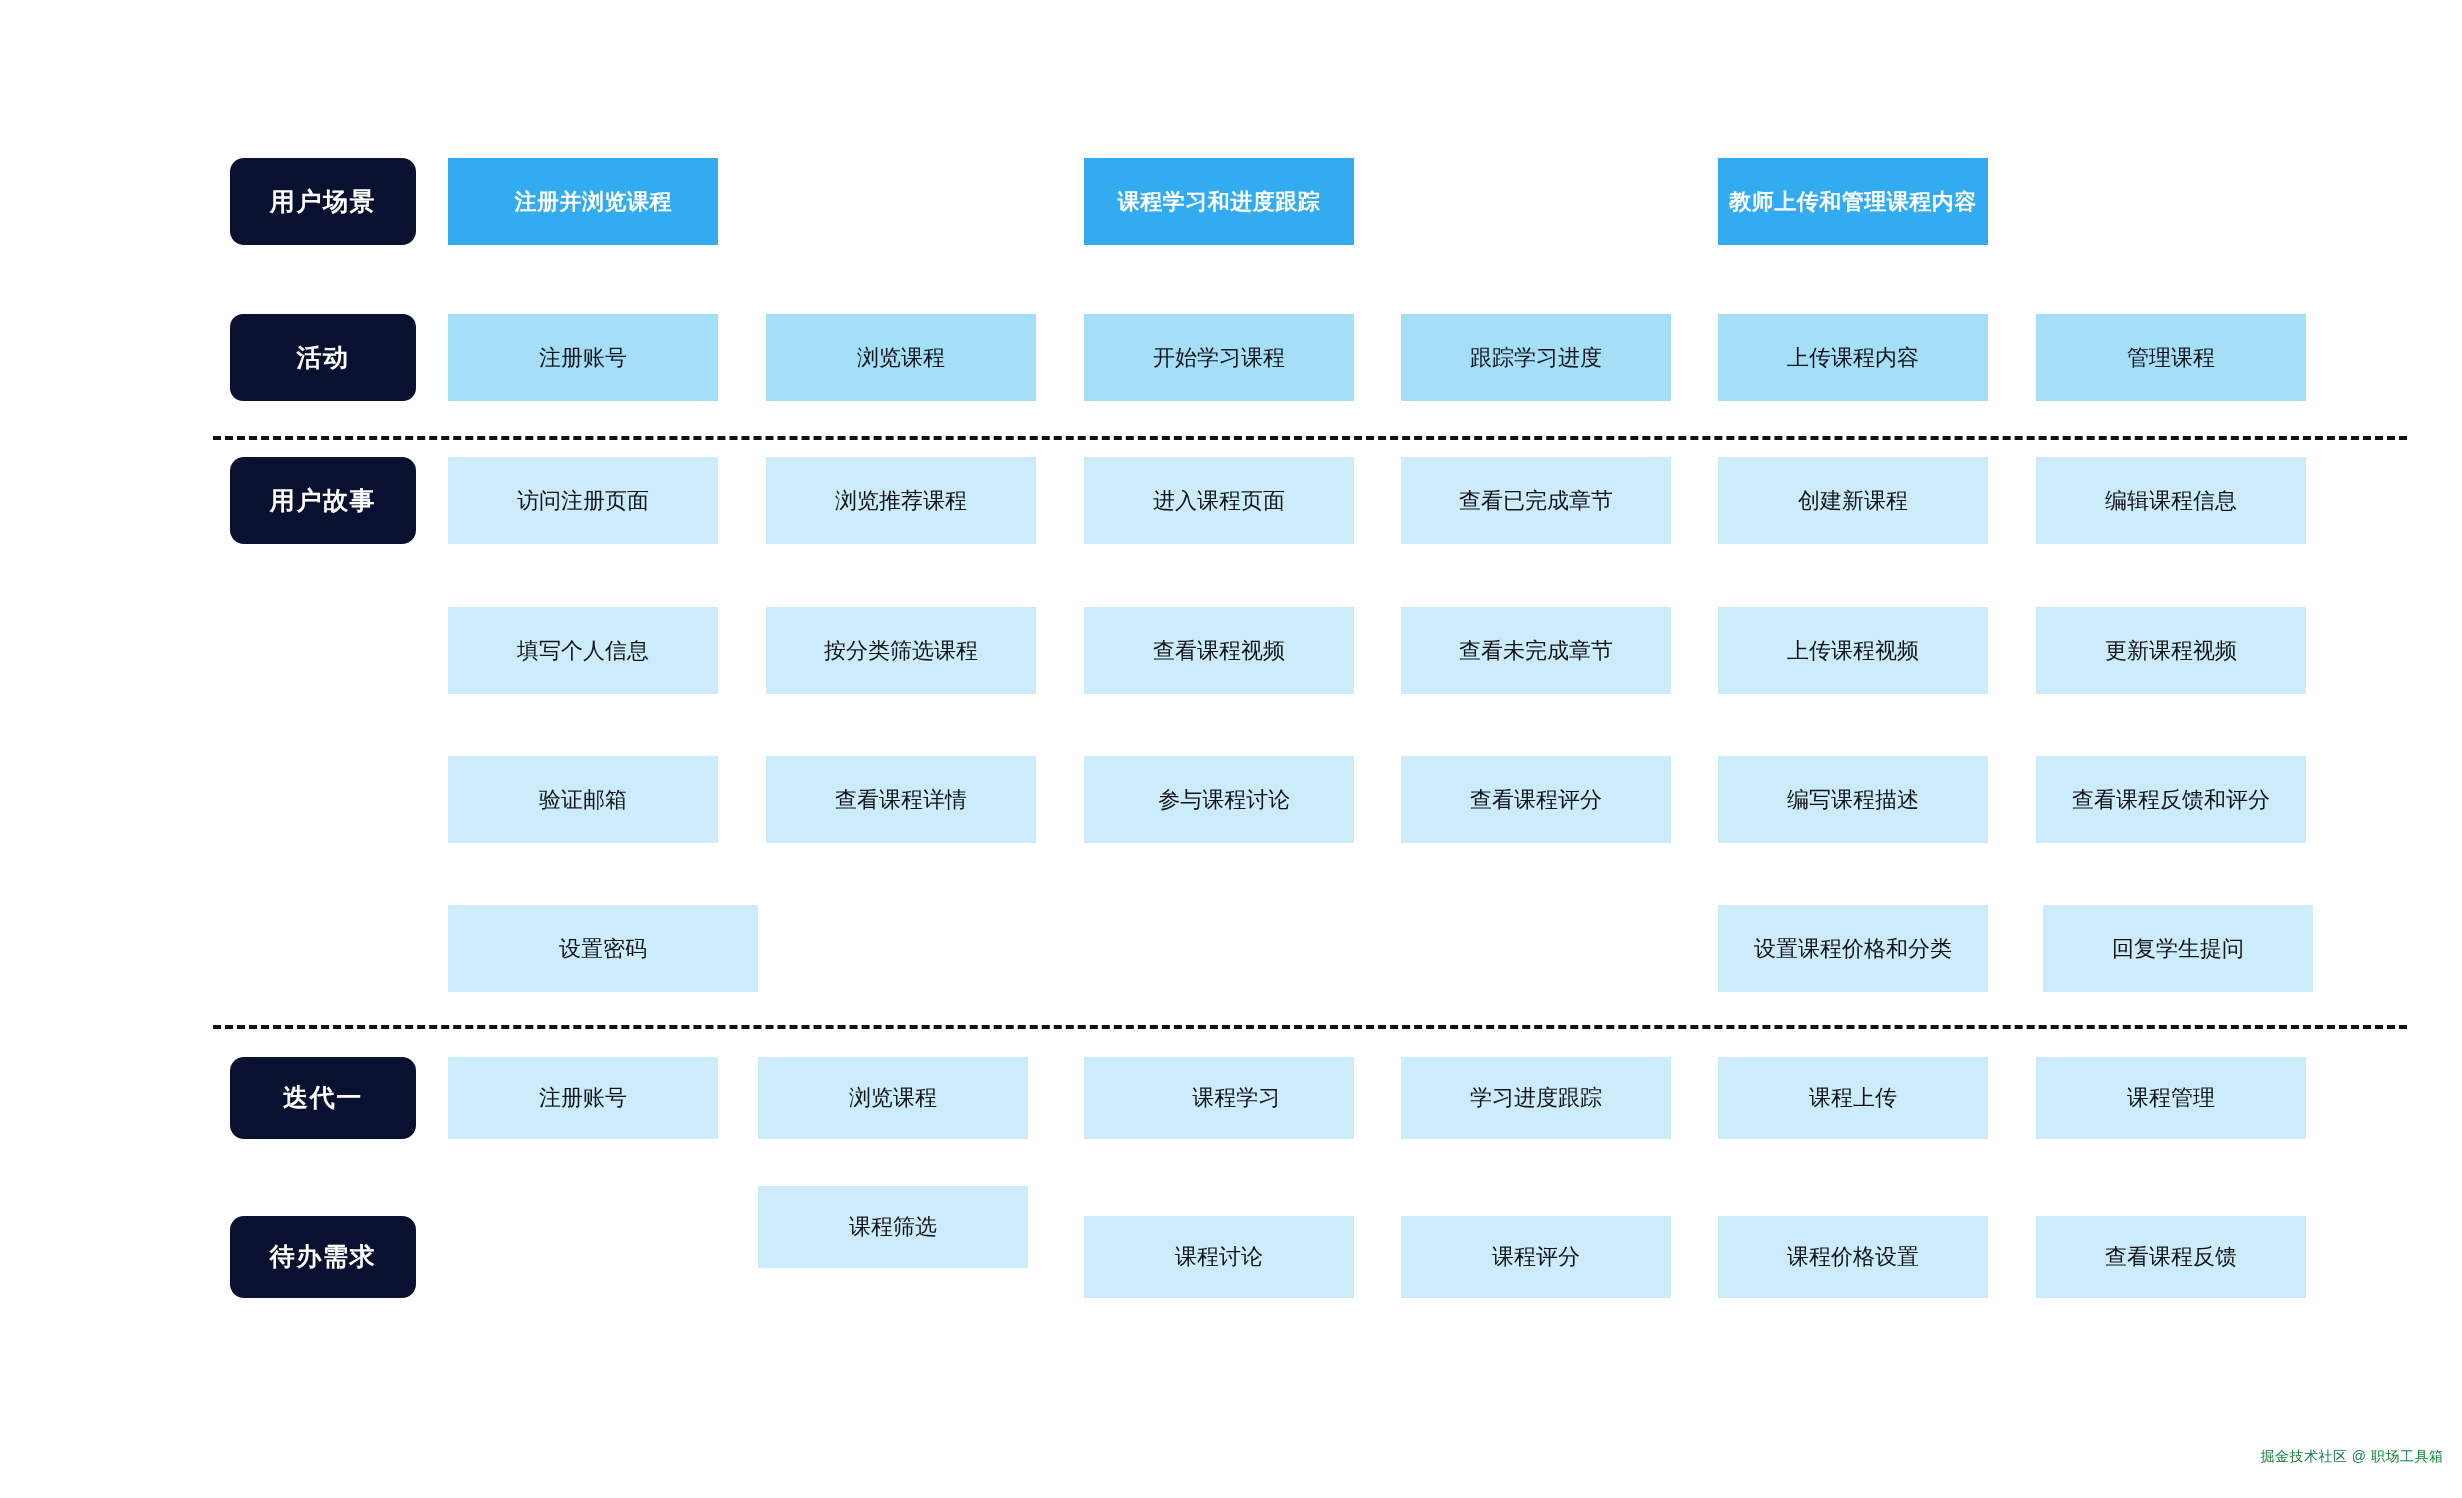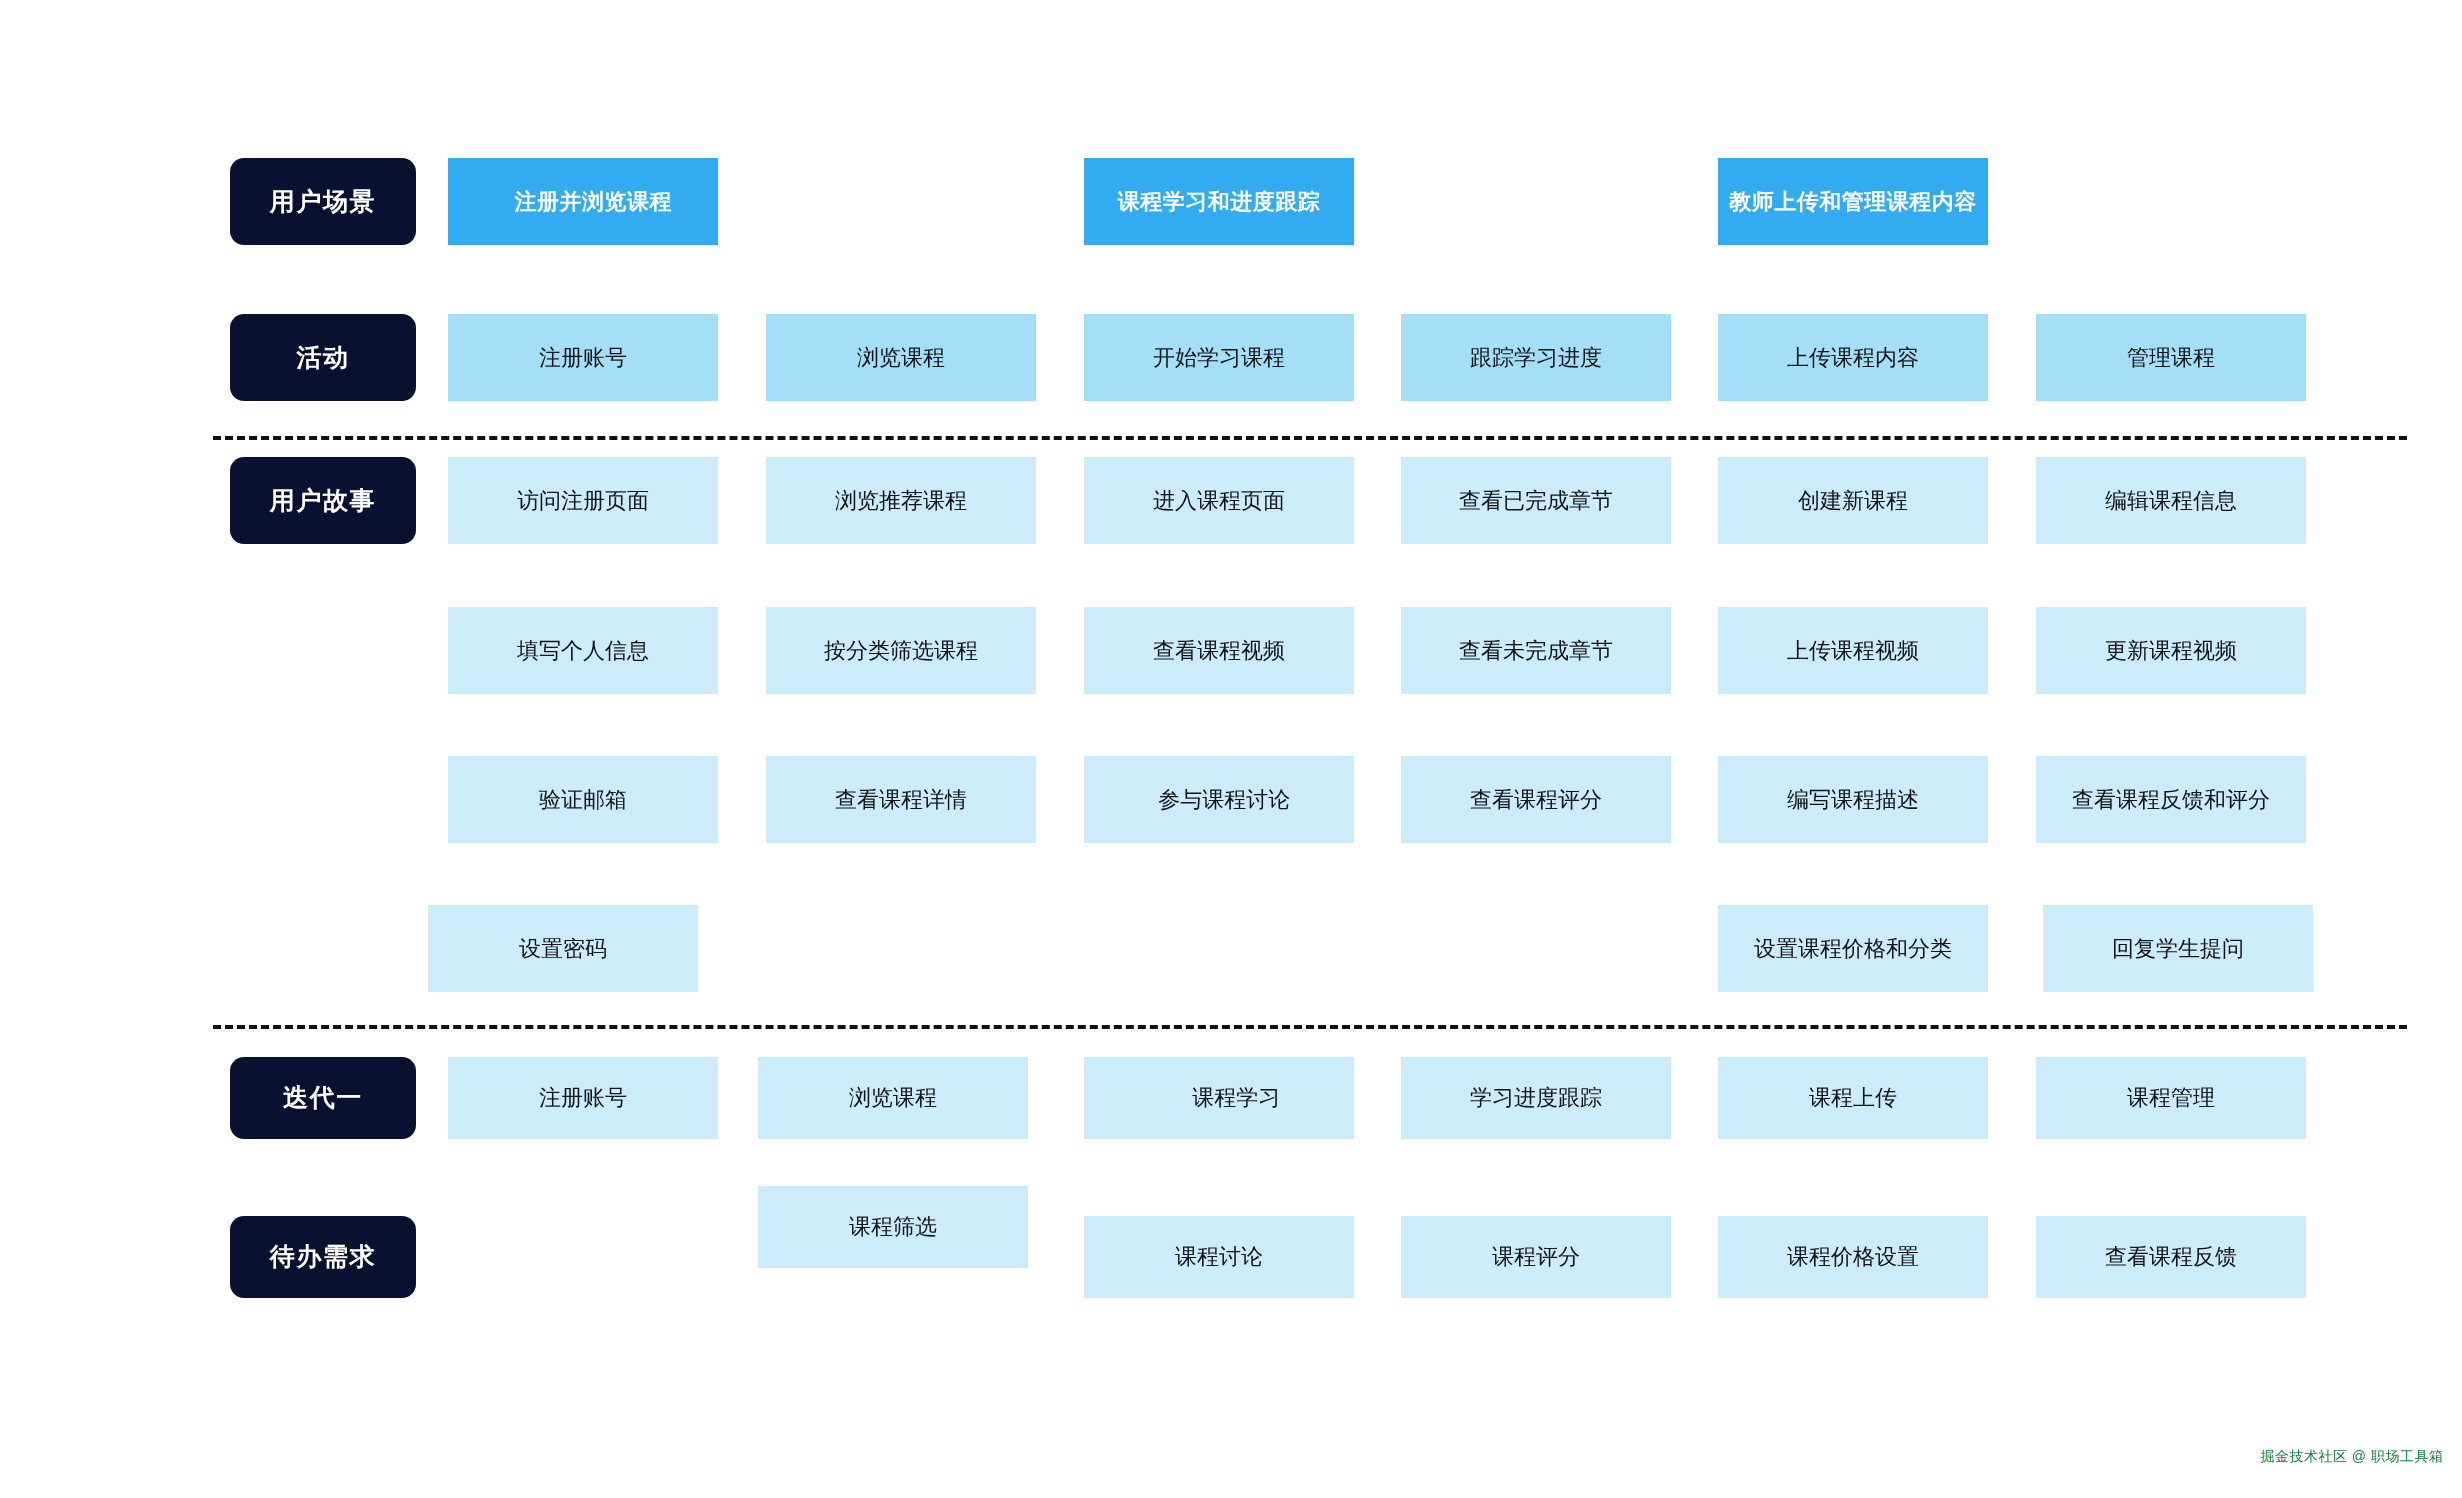--- a/index.html
+++ b/index.html
@@ -94,21 +94,21 @@
 <div id="board">
 
   <div class="card label-pill" style="left:230px; top:158px; width:186px; height:87px;">用户场景</div>
 
   <div class="card scenario" style="left:448px; top:158px; width:270px; height:87px;padding-left:26px;">注册并浏览课程</div>
 
   <div class="card scenario" style="left:1084px; top:158px; width:270px; height:87px;">课程学习和进度跟踪</div>
 
   <div class="card scenario" style="left:1718px; top:158px; width:270px; height:87px;">教师上传和管理课程内容</div>
 
-  <div class="card label-pill" style="left:230px; top:314px; width:186px; height:87px;">活动</div>
+  <div class="card label-pill" style="left:230px; top:314px; width:186px; height:87px;border-radius:13px;">活动</div>
 
   <div class="card activity" style="left:448px; top:314px; width:270px; height:87px;">注册账号</div>
   <div class="card activity" style="left:766px; top:314px; width:270px; height:87px;">浏览课程</div>
   <div class="card activity" style="left:1084px; top:314px; width:270px; height:87px;">开始学习课程</div>
   <div class="card activity" style="left:1401px; top:314px; width:270px; height:87px;">跟踪学习进度</div>
   <div class="card activity" style="left:1718px; top:314px; width:270px; height:87px;">上传课程内容</div>
   <div class="card activity" style="left:2036px; top:314px; width:270px; height:87px;">管理课程</div>
 
   <div class="divider" style="top:436px;"></div>
 
@@ -128,21 +128,21 @@
   <div class="card story" style="left:1718px; top:607px; width:270px; height:87px;">上传课程视频</div>
   <div class="card story" style="left:2036px; top:607px; width:270px; height:87px;">更新课程视频</div>
 
   <div class="card story" style="left:448px; top:756px; width:270px; height:87px;">验证邮箱</div>
   <div class="card story" style="left:766px; top:756px; width:270px; height:87px;">查看课程详情</div>
   <div class="card story" style="left:1084px; top:756px; width:270px; height:87px;padding-left:16px;">参与课程讨论</div>
   <div class="card story" style="left:1401px; top:756px; width:270px; height:87px;">查看课程评分</div>
   <div class="card story" style="left:1718px; top:756px; width:270px; height:87px;">编写课程描述</div>
   <div class="card story" style="left:2036px; top:756px; width:270px; height:87px;">查看课程反馈和评分</div>
 
-  <div class="card story" style="left:428px; top:905px; width:270px; height:87px;">设置密码</div>
+  <div class="card story" style="left:448px; top:905px; width:310px; height:87px;">设置密码</div>
   <div class="card story" style="left:1718px; top:905px; width:270px; height:87px;">设置课程价格和分类</div>
   <div class="card story" style="left:2036px; top:905px; width:270px; height:87px;margin-left:7px;">回复学生提问</div>
 
   <div class="divider" style="top:1025px;"></div>
 
   <div class="card label-pill" style="left:230px; top:1057px; width:186px; height:82px;">迭代一</div>
 
   <div class="card story" style="left:448px; top:1057px; width:270px; height:82px;">注册账号</div>
   <div class="card story" style="left:758px; top:1057px; width:270px; height:82px;">浏览课程</div>
   <div class="card story" style="left:1084px; top:1057px; width:270px; height:82px;padding-left:40px;">课程学习</div>

